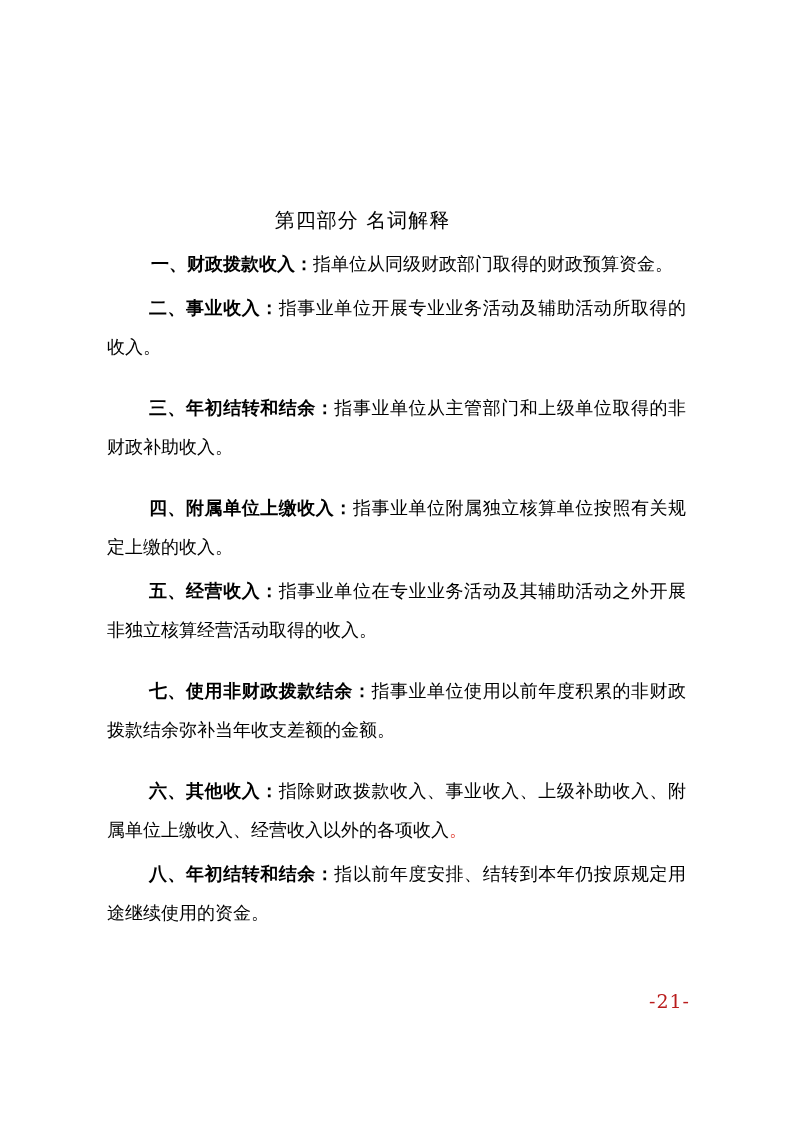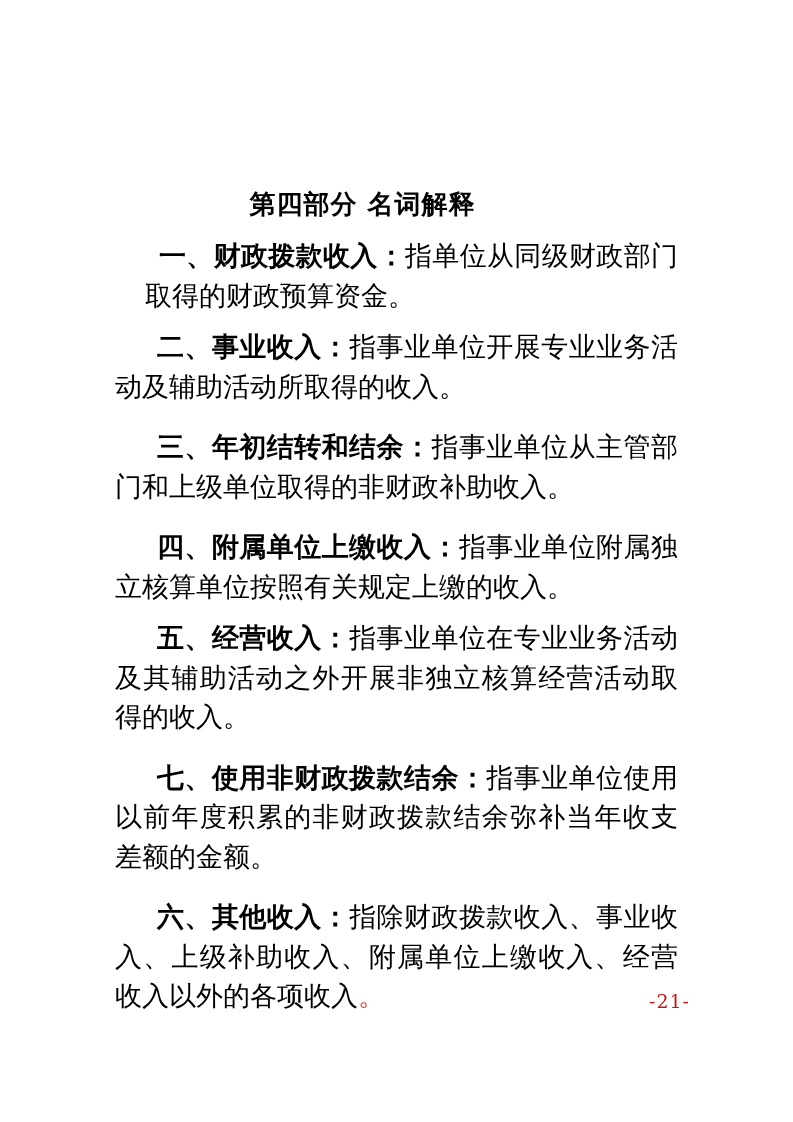--- a/index.html
+++ b/index.html
@@ -16,34 +16,34 @@
     width: 793px; height: 1122px;
     background: #ffffff;
   }
   .content {
     position: absolute;
     left: 103px;
     top: 184px;
     width: 587px;
   }
   .section-title {
-    margin: 0 0 2px 0;
+    margin: 16px 0 2px 0;
     font-family: "DejaVu Sans", "Liberation Sans", sans-serif;
-    font-weight: bold;
-    font-size: 26px;
+    font-weight: normal;
+    font-size: 20px;
     line-height: 40px;
     text-align: center;
     position: relative;
     left: -34px;
     letter-spacing: 1px;
   }
   .para {
-    margin: 12px;
+    margin: 4px;
     font-family: "DejaVu Serif", "Liberation Serif", serif;
-    font-size: 27px;
+    font-size: 18px;
     line-height: 39.5px;
     text-align: justify;
     text-indent: 42px;
     word-break: break-all;
   }
   .para.hang {
     
     padding-left: 30px;
     text-indent: 14px;
   }
@@ -79,17 +79,18 @@
     <p class="para space-before"><span class="lead">三、年初结转和结余：</span><span>指事业单位从主管部门和上级单位取得的非财政补助收入。</span></p>
 
     <p class="para space-before"><span class="lead">四、附属单位上缴收入：</span><span>指事业单位附属独立核算单位按照有关规定上缴的收入。</span></p>
 
     <p class="para"><span class="lead">五、经营收入：</span><span>指事业单位在专业业务活动及其辅助活动之外开展非独立核算经营活动取得的收入。</span></p>
 
     <p class="para space-before"><span class="lead">七、使用非财政拨款结余：</span><span>指事业单位使用以前年度积累的非财政拨款结余弥补当年收支差额的金额。</span></p>
 
     <p class="para space-before"><span class="lead">六、其他收入：</span><span>指除财政拨款收入、事业收入、上级补助收入、附属单位上缴收入、经营收入以外的各项收入</span><span class="red-punct">。</span></p>
 
+    <p class="para"><span class="lead">八、年初结转和结余：</span><span>指以前年度安排、结转到本年仍按原规定用途继续使用的资金。</span></p>
 
   </div>
 
   <div class="page-number">-21-</div>
 </div>
 
 </body></html>

